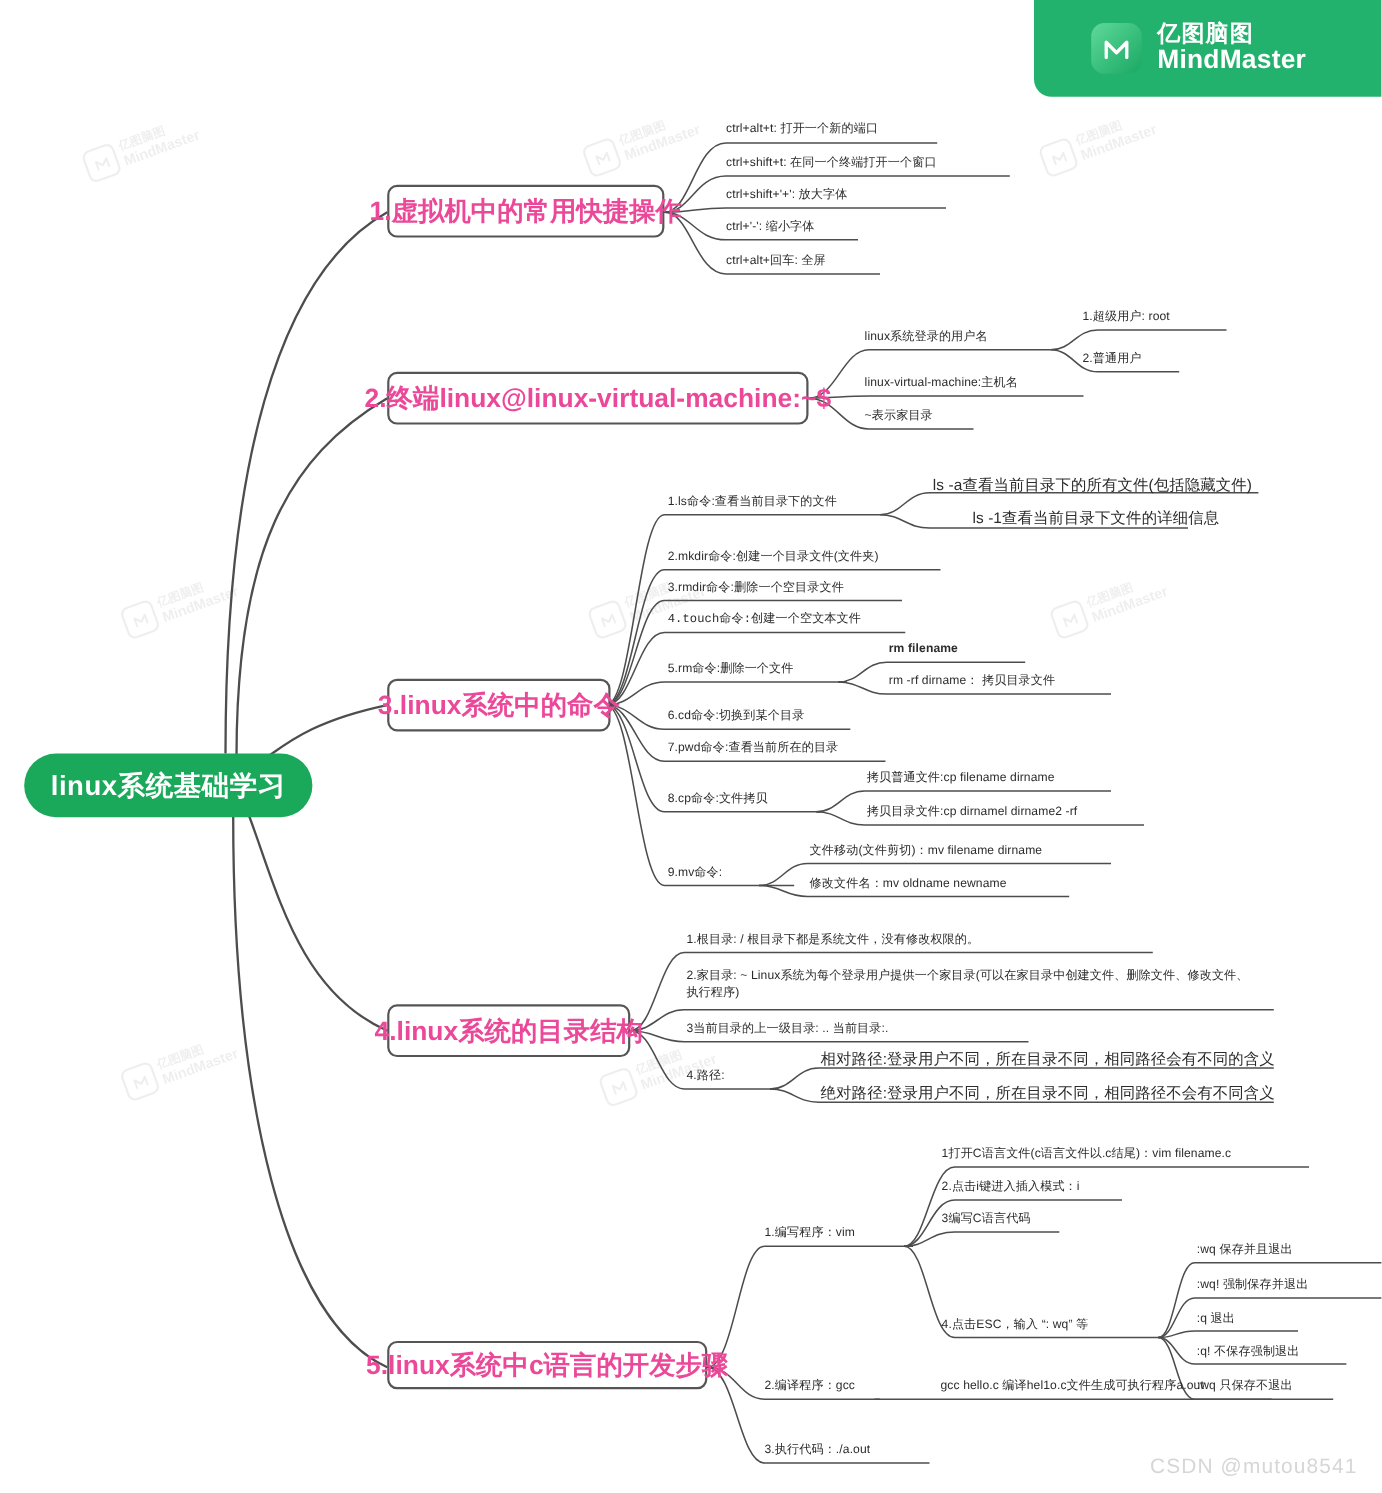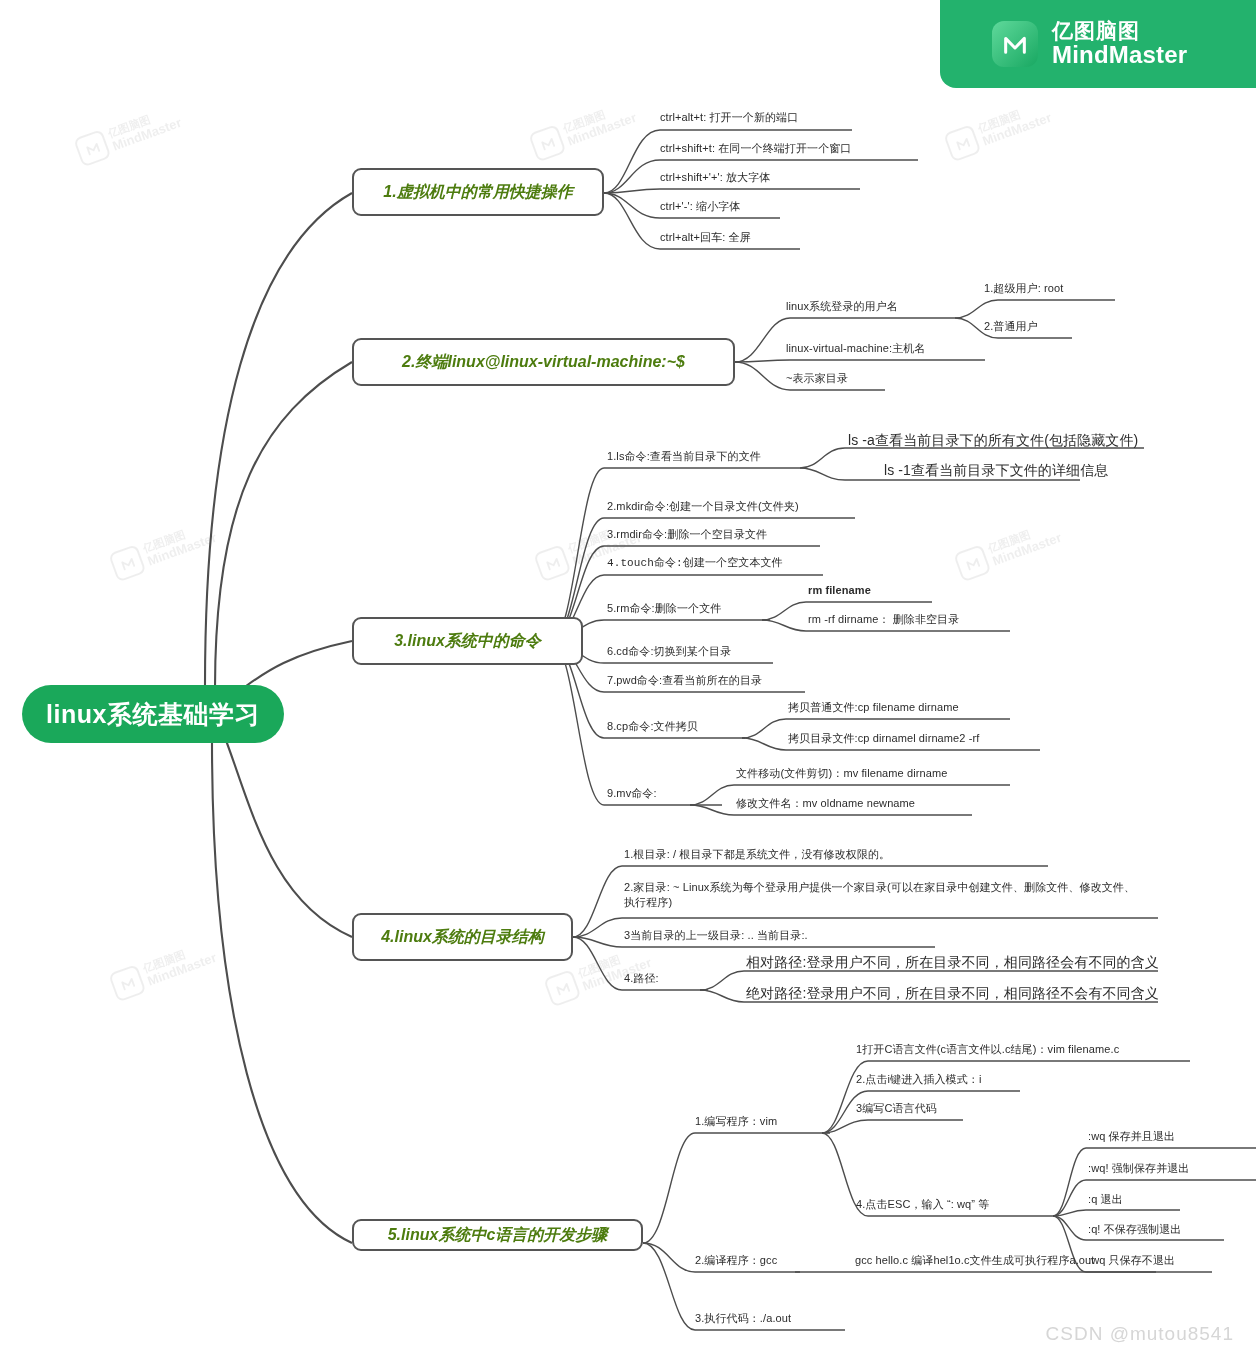--- a/index.html
+++ b/index.html
@@ -32,23 +32,23 @@
   svg.links{position:absolute;left:0;top:0;width:1256px;height:1357px;overflow:visible;}
   svg.links path{fill:none;stroke:#4d4d4d;stroke-width:1.4;}
   svg.links path.thick{stroke-width:2.1;}
 
   
   .root{position:absolute;background:#1aa85a;color:#fff;border-radius:34px;
         font-size:25px;font-weight:700;letter-spacing:.5px;
         display:flex;align-items:center;justify-content:center;
         white-space:nowrap;}
   .main-node{position:absolute;background:#fff;border:2px solid #555;border-radius:9px;
-             font-size:16px;font-weight:700;color:#4d7c0f;
+             font-size:24px;font-weight:700;color:#ec4899;
              display:flex;align-items:center;justify-content:center;
-             white-space:nowrap;padding:0 12px;box-sizing:border-box;font-style:italic;}
+             white-space:nowrap;padding:0 12px;box-sizing:border-box;}
   .leaf{position:absolute;font-size:11px;color:#2b2b2b;white-space:nowrap;
         letter-spacing:.1px;line-height:1.35;}
   .leaf.wrap{white-space:normal;}
   .leaf.small{font-size:14px;}
   .csdn{position:absolute;right:22px;bottom:12px;font-size:19px;color:#d6d6d6;
         letter-spacing:1px;}
 </style>
 </head>
 <body>
 
@@ -209,23 +209,23 @@
     <path d="M1053,1216 C1068,1216 1070,1240 1086,1240 L1224,1240"></path>
     <path d="M1053,1216 C1068,1216 1070,1272 1086,1272 L1212,1272"></path>
 
     <path d="M795,1272 C812,1272 816,1272 832,1272 L1156,1272"></path>
   </svg>
 
   <div class="root" style="left:22px;top:685px;width:262px;height:58px;">linux系统基础学习</div>
 
   <div class="main-node" style="left:352px;top:168px;width:252px;height:48px;">1.虚拟机中的常用快捷操作</div>
   <div class="main-node" style="left:352px;top:338px;width:383px;height:48px;">2.终端linux@linux-virtual-machine:~$</div>
-  <div class="main-node" style="left:352px;top:617px;width:231px;height:48px;">3.linux系统中的命令</div>
+  <div class="main-node" style="left:352px;top:617px;width:203px;height:48px;">3.linux系统中的命令</div>
   <div class="main-node" style="left:352px;top:913px;width:221px;height:48px;">4.linux系统的目录结构</div>
-  <div class="main-node" style="left:352px;top:1219px;width:291px;height:32px;">5.linux系统中c语言的开发步骤</div>
+  <div class="main-node" style="left:352px;top:1219px;width:291px;height:44px;">5.linux系统中c语言的开发步骤</div>
 
   <div class="leaf" style="left:660px;top:110px;">ctrl+alt+t: 打开一个新的端口</div>
   <div class="leaf" style="left:660px;top:141px;">ctrl+shift+t: 在同一个终端打开一个窗口</div>
   <div class="leaf" style="left:660px;top:170px;">ctrl+shift+'+': 放大字体</div>
   <div class="leaf" style="left:660px;top:199px;">ctrl+'-': 缩小字体</div>
   <div class="leaf" style="left:660px;top:230px;">ctrl+alt+回车: 全屏</div>
 
   <div class="leaf" style="left:786px;top:299px;">linux系统登录的用户名</div>
   <div class="leaf" style="left:786px;top:341px;">linux-virtual-machine:主机名</div>
   <div class="leaf" style="left:786px;top:371px;">~表示家目录</div>
@@ -238,21 +238,21 @@
   <div class="leaf" style="left:607px;top:556px;font-family:Liberation Mono, monospace;">4.touch命令:创建一个空文本文件</div>
   <div class="leaf" style="left:607px;top:601px;">5.rm命令:删除一个文件</div>
   <div class="leaf" style="left:607px;top:644px;">6.cd命令:切换到某个目录</div>
   <div class="leaf" style="left:607px;top:673px;">7.pwd命令:查看当前所在的目录</div>
   <div class="leaf" style="left:607px;top:719px;">8.cp命令:文件拷贝</div>
   <div class="leaf" style="left:607px;top:786px;">9.mv命令:</div>
 
   <div class="leaf small" style="left:848px;top:431px;">ls -a查看当前目录下的所有文件(包括隐藏文件)</div>
   <div class="leaf small" style="left:848px;top:461px;margin-left:36px;">ls -1查看当前目录下文件的详细信息</div>
   <div class="leaf" style="left:808px;top:583px;font-weight:bold;">rm filename</div>
-  <div class="leaf" style="left:808px;top:612px;">rm -rf dirname： 删除非空目录</div>
+  <div class="leaf" style="left:808px;top:612px;">rm -rf dirname： 拷贝目录文件</div>
   <div class="leaf" style="left:788px;top:700px;">拷贝普通文件:cp filename dirname</div>
   <div class="leaf" style="left:788px;top:731px;">拷贝目录文件:cp dirnamel dirname2 -rf</div>
   <div class="leaf" style="left:736px;top:766px;">文件移动(文件剪切)：mv filename dirname</div>
   <div class="leaf" style="left:736px;top:796px;">修改文件名：mv oldname newname</div>
 
   <div class="leaf" style="left:624px;top:847px;">1.根目录: /  根目录下都是系统文件，没有修改权限的。</div>
   <div class="leaf wrap" style="left:624px;top:880px;width:520px;">2.家目录: ~  Linux系统为每个登录用户提供一个家目录(可以在家目录中创建文件、删除文件、修改文件、执行程序)</div>
   <div class="leaf" style="left:624px;top:928px;">3当前目录的上一级目录: ..          当前目录:.</div>
   <div class="leaf" style="left:624px;top:971px;">4.路径:</div>
   <div class="leaf small" style="left:746px;top:953px;">相对路径:登录用户不同，所在目录不同，相同路径会有不同的含义</div>

